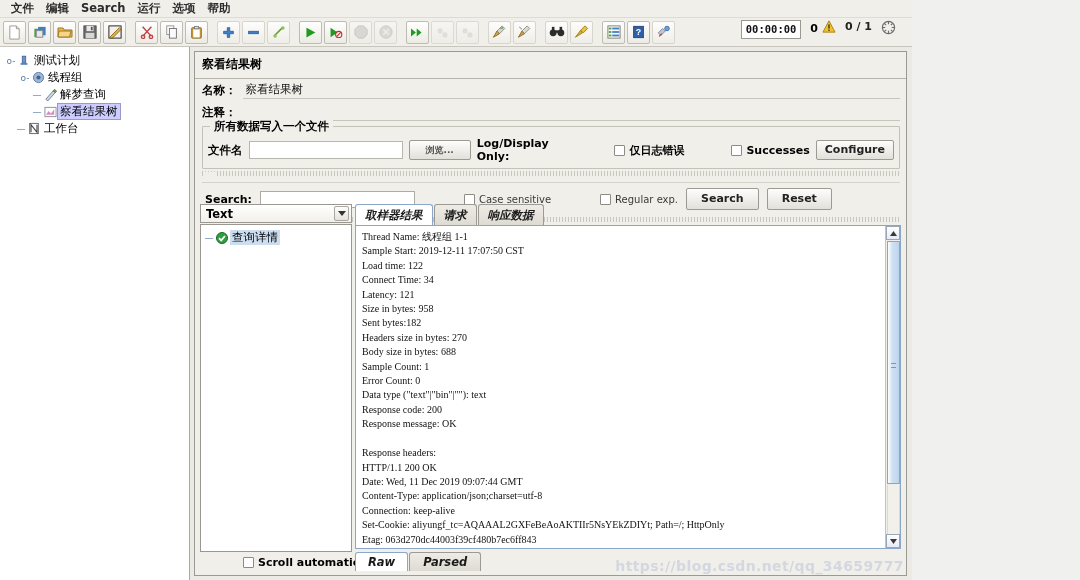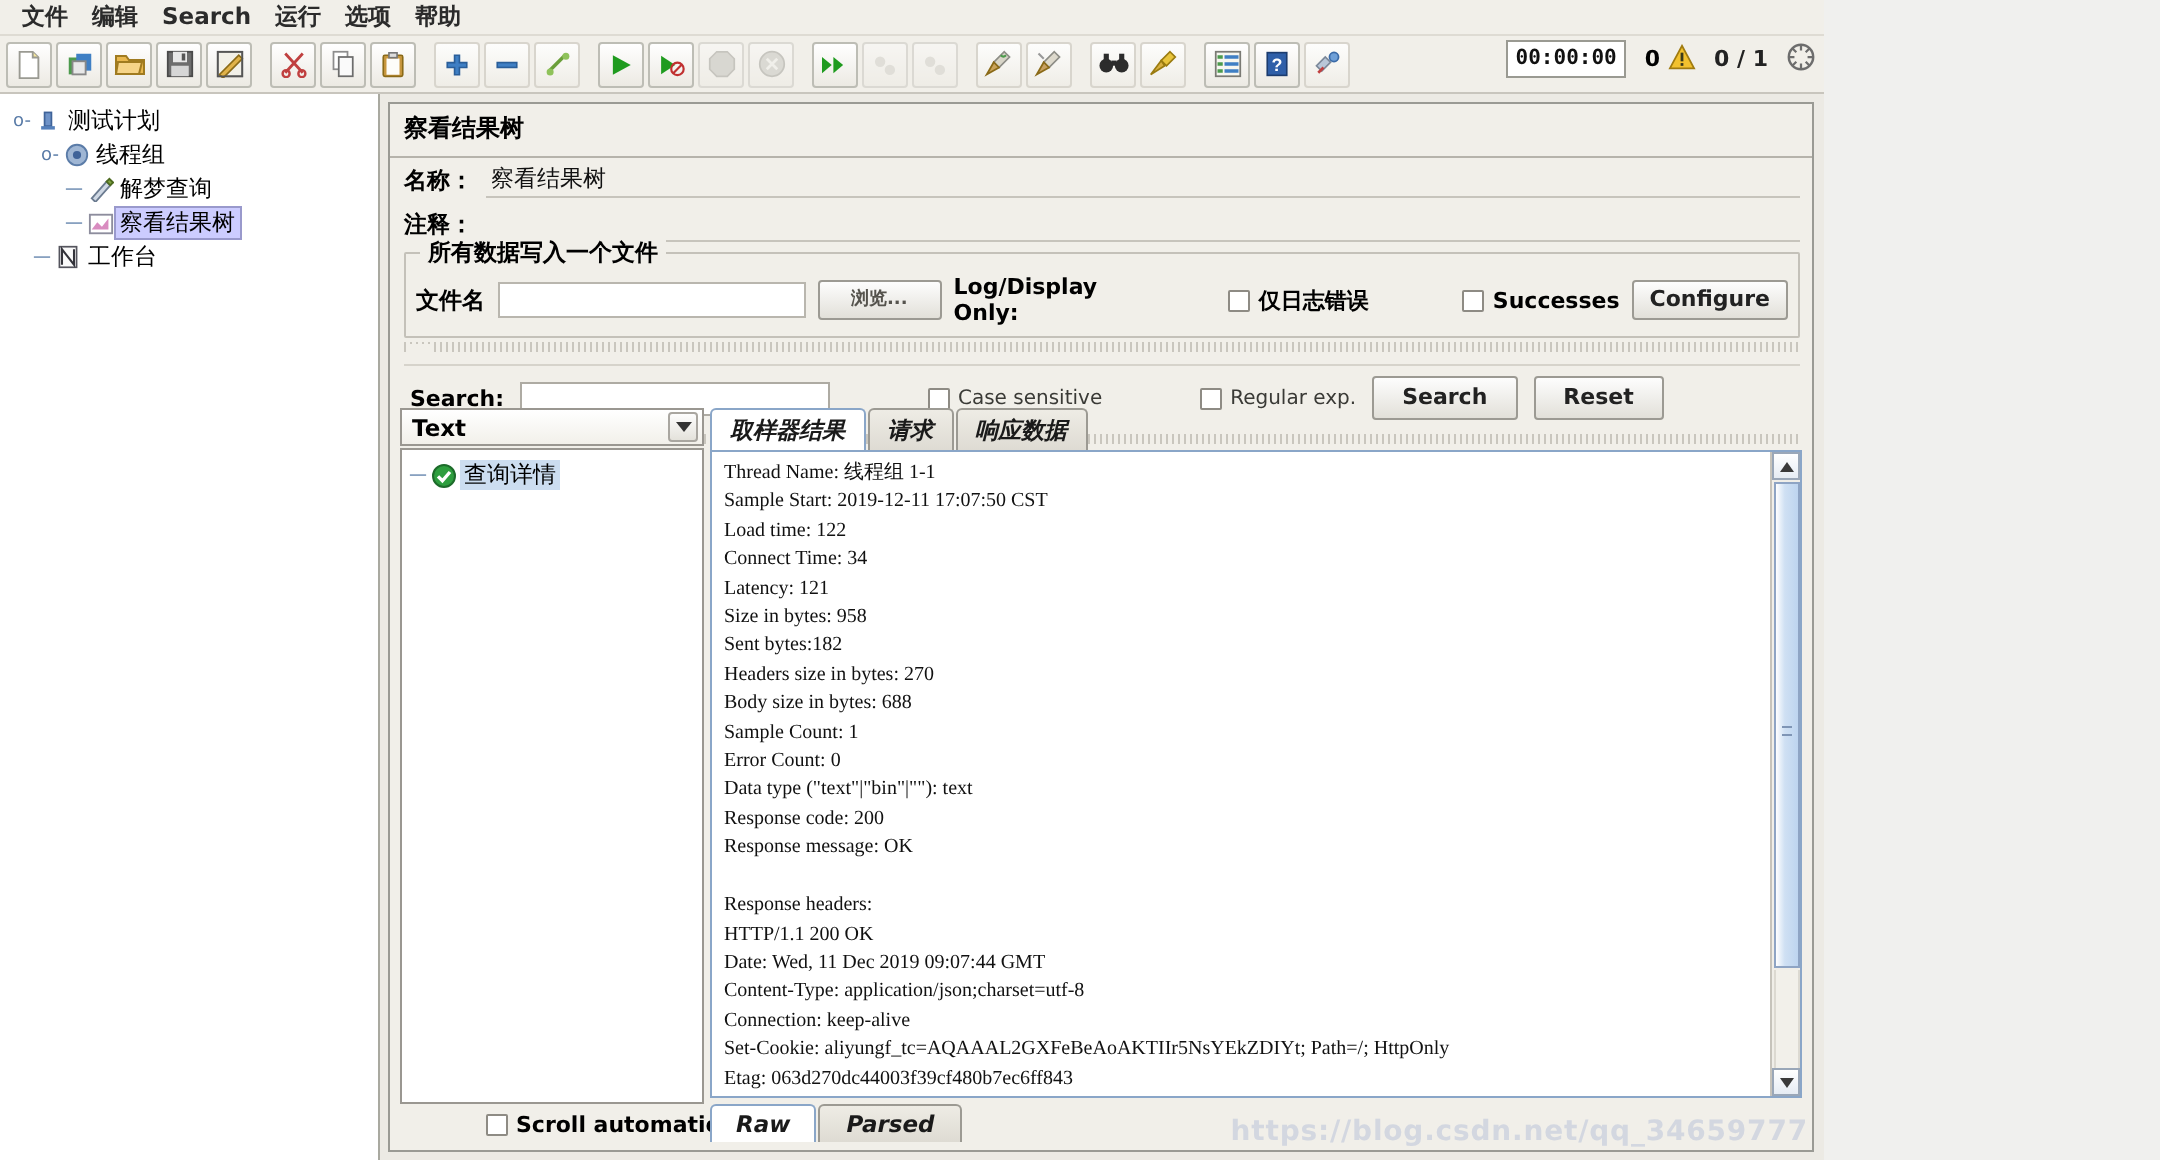--- a/index.html
+++ b/index.html
@@ -39,22 +39,22 @@
     border-radius: 2px;
     display: flex; align-items: center; justify-content: center;
     cursor: default; position: relative;
   }
   .tbtn.flat { border-color: #d8d5cd; background: linear-gradient(#fdfdfc,#efede7); }
   .tsep { width: 7px; }
   .tbtn svg { display: block; }
   .tbtn.dis { opacity: .42; }
 
   .status-area {
-    position: absolute; right: 4px; top: 2px;
-    display: flex; align-items: center; gap: 9px;
+    position: absolute; right: 16px; top: 2px;
+    display: flex; align-items: flex-start; gap: 9px;
   }
   .timerbox {
     border: 1px solid #9a9a92; background: #fff;
     font-family: "DejaVu Sans Mono", "Liberation Mono", monospace;
     font-size: 10.5px; font-weight: bold;
     padding: 2px 4px; line-height: 13px; color: #111;
   }
   .warnblock { display: flex; align-items: center; gap: 4px; font-size: 11px; font-weight: bold; }
   .thrblock { font-size: 11px; font-weight: bold; color: #222; }
 

